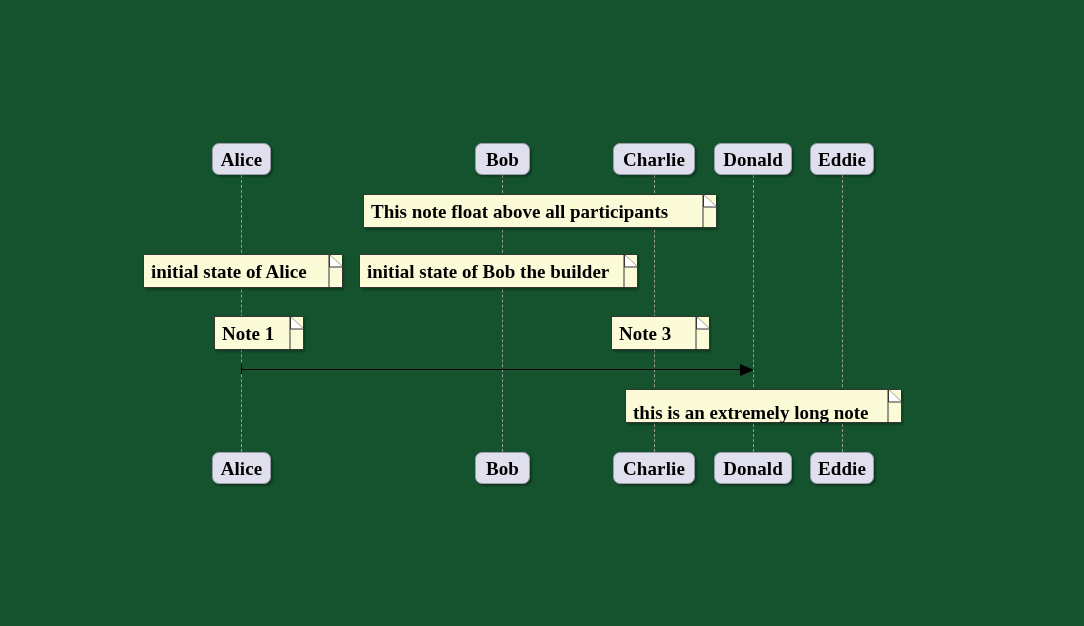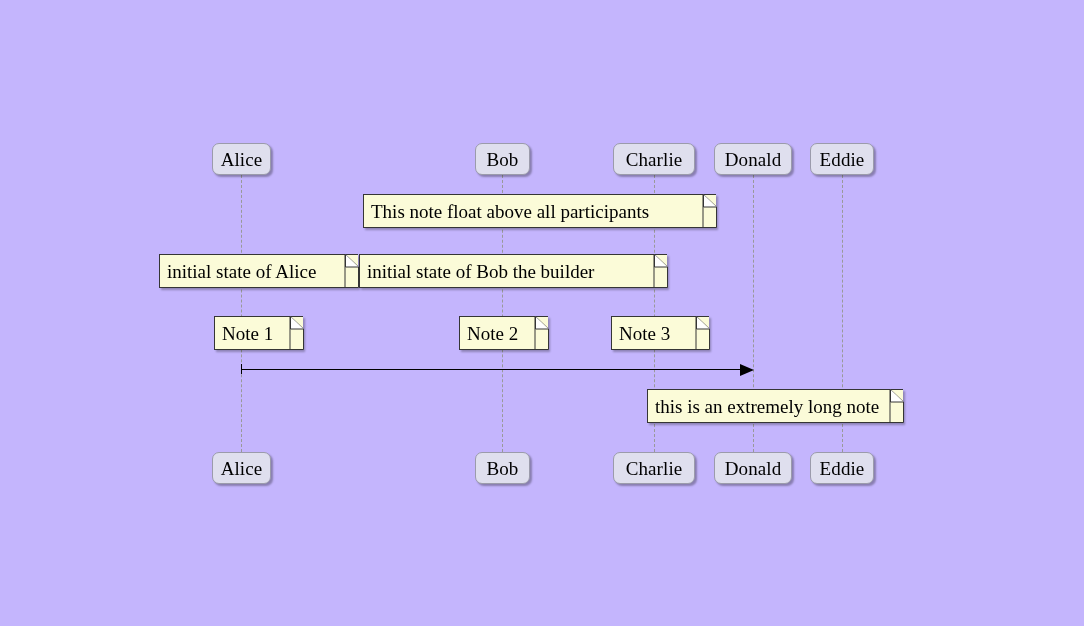--- a/index.html
+++ b/index.html
@@ -12,21 +12,22 @@
     height: 626px;
     font-family: "Liberation Serif", "DejaVu Serif", serif;
     color: #000000;
     overflow: hidden;
   }
 
   #diagram {
     position: relative;
     width: 1084px;
     height: 626px;
-    background: #c4b5fd;
+    background: #14532d;
+    font-weight: bold;
   }
 
   
   .lifeline {
     position: absolute;
     width: 0;
     border-left: 1px dashed #999999;
     z-index: 1;
   }
 
@@ -148,66 +149,57 @@
     <div class="arrow-head" style="left: 740px; top: 364px; border-left-color: rgb(0, 0, 0);"></div>
     <div class="note" style="left: 363px; top: 194px; width: 353px; background: rgb(251, 251, 216); border-color: rgb(53, 53, 53);">
       <span class="note-text">This note float above all participants</span>
       <div class="note-right">
         <svg width="14" height="34" viewBox="0 0 14 34" style="position: absolute; left: 0px; top: 0px; overflow: visible;">
           <path d="M 0 0.5 L 0.5 0.5 L 13.5 13 L 13.5 33.5 L 0 33.5 Z" fill="#fbfbd8" stroke="#353535" stroke-width="1"></path>
           <path d="M 0.5 0.5 L 0.5 13 L 13.5 13" fill="#ffffff" stroke="#353535" stroke-width="1"></path>
         </svg>
       </div>
     </div>
-    <div class="note" style="left: 143px; top: 254px; width: 199px; background: rgb(251, 251, 216); border-color: rgb(53, 53, 53); margin-left: 16px;">
+    <div class="note" style="left: 143px; top: 254px; width: 199px; background: rgb(251, 251, 216); border-color: rgb(53, 53, 53);">
       <span class="note-text">initial state of Alice</span>
       <div class="note-right">
         <svg width="14" height="34" viewBox="0 0 14 34" style="position: absolute; left: 0px; top: 0px; overflow: visible;">
           <path d="M 0 0.5 L 0.5 0.5 L 13.5 13 L 13.5 33.5 L 0 33.5 Z" fill="#fbfbd8" stroke="#353535" stroke-width="1"></path>
           <path d="M 0.5 0.5 L 0.5 13 L 13.5 13" fill="#ffffff" stroke="#353535" stroke-width="1"></path>
         </svg>
       </div>
     </div>
-    <div class="note" style="left: 359px; top: 254px; width: 308px; background: rgb(251, 251, 216); border-color: rgb(53, 53, 53);">
+    <div class="note" style="left: 359px; top: 254px; width: 278px; background: rgb(251, 251, 216); border-color: rgb(53, 53, 53);">
       <span class="note-text">initial state of Bob the builder</span>
       <div class="note-right">
         <svg width="14" height="34" viewBox="0 0 14 34" style="position: absolute; left: 0px; top: 0px; overflow: visible;">
           <path d="M 0 0.5 L 0.5 0.5 L 13.5 13 L 13.5 33.5 L 0 33.5 Z" fill="#fbfbd8" stroke="#353535" stroke-width="1"></path>
           <path d="M 0.5 0.5 L 0.5 13 L 13.5 13" fill="#ffffff" stroke="#353535" stroke-width="1"></path>
         </svg>
       </div>
     </div>
     <div class="note" style="left: 214px; top: 316px; width: 89px; background: rgb(251, 251, 216); border-color: rgb(53, 53, 53);">
       <span class="note-text">Note 1</span>
       <div class="note-right">
         <svg width="14" height="34" viewBox="0 0 14 34" style="position: absolute; left: 0px; top: 0px; overflow: visible;">
           <path d="M 0 0.5 L 0.5 0.5 L 13.5 13 L 13.5 33.5 L 0 33.5 Z" fill="#fbfbd8" stroke="#353535" stroke-width="1"></path>
           <path d="M 0.5 0.5 L 0.5 13 L 13.5 13" fill="#ffffff" stroke="#353535" stroke-width="1"></path>
         </svg>
       </div>
     </div>
-    <div class="note" style="left: 459px; top: 316px; width: 89px; background: rgb(251, 251, 216); border-color: rgb(53, 53, 53);">
-      <span class="note-text">Note 2</span>
-      <div class="note-right">
-        <svg width="14" height="34" viewBox="0 0 14 34" style="position: absolute; left: 0px; top: 0px; overflow: visible;">
-          <path d="M 0 0.5 L 0.5 0.5 L 13.5 13 L 13.5 33.5 L 0 33.5 Z" fill="#fbfbd8" stroke="#353535" stroke-width="1"></path>
-          <path d="M 0.5 0.5 L 0.5 13 L 13.5 13" fill="#ffffff" stroke="#353535" stroke-width="1"></path>
-        </svg>
-      </div>
-    </div>
     <div class="note" style="left: 611px; top: 316px; width: 98px; background: rgb(251, 251, 216); border-color: rgb(53, 53, 53);">
       <span class="note-text">Note 3</span>
       <div class="note-right">
         <svg width="14" height="34" viewBox="0 0 14 34" style="position: absolute; left: 0px; top: 0px; overflow: visible;">
           <path d="M 0 0.5 L 0.5 0.5 L 13.5 13 L 13.5 33.5 L 0 33.5 Z" fill="#fbfbd8" stroke="#353535" stroke-width="1"></path>
           <path d="M 0.5 0.5 L 0.5 13 L 13.5 13" fill="#ffffff" stroke="#353535" stroke-width="1"></path>
         </svg>
       </div>
     </div>
-    <div class="note" style="left: 647px; top: 389px; width: 256px; background: rgb(251, 251, 216); border-color: rgb(53, 53, 53);">
+    <div class="note" style="left: 625px; top: 389px; width: 276px; background: rgb(251, 251, 216); border-color: rgb(53, 53, 53); align-items: flex-end;">
       <span class="note-text">this is an extremely long note</span>
       <div class="note-right">
         <svg width="14" height="34" viewBox="0 0 14 34" style="position: absolute; left: 0px; top: 0px; overflow: visible;">
           <path d="M 0 0.5 L 0.5 0.5 L 13.5 13 L 13.5 33.5 L 0 33.5 Z" fill="#fbfbd8" stroke="#353535" stroke-width="1"></path>
           <path d="M 0.5 0.5 L 0.5 13 L 13.5 13" fill="#ffffff" stroke="#353535" stroke-width="1"></path>
         </svg>
       </div>
     </div>
   </div>
 

